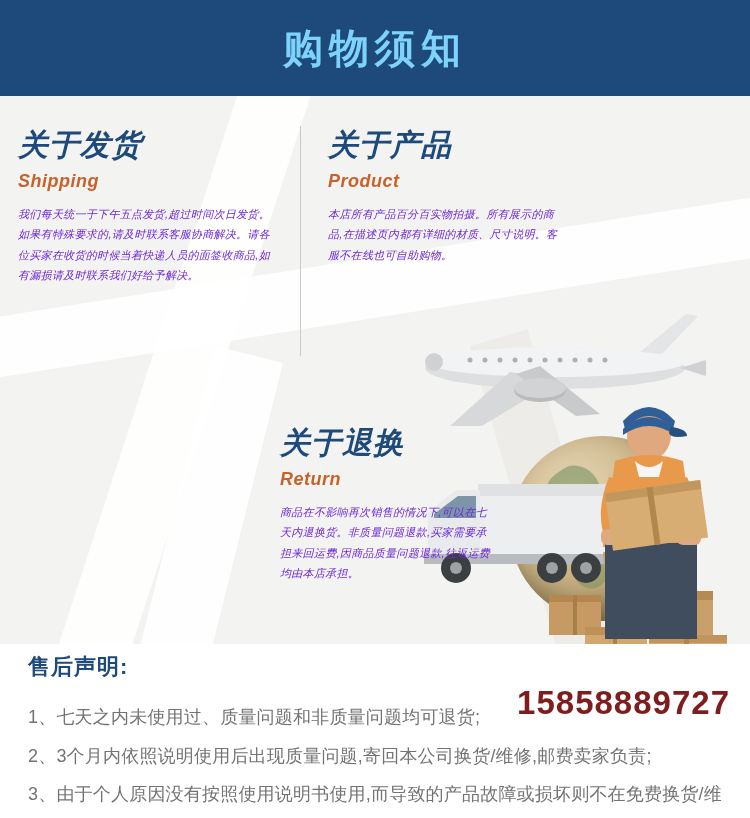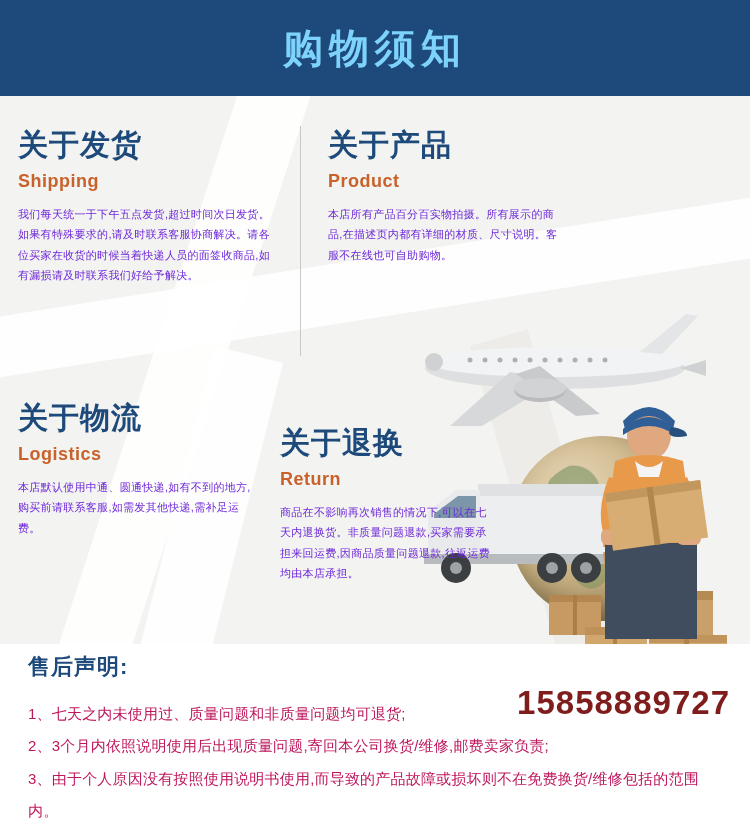--- a/index.html
+++ b/index.html
@@ -129,20 +129,21 @@
   }
   .boxes {
     position: absolute;
     left: 185px; top: 395px;
     width: 200px; height: 160px;
   }
 
   
   .section {
     position: absolute;
+    font-style: italic;
   }
   .sec-title-cn {
     color: #1d4a7a;
     font-size: 30px;
     font-weight: bold;
     line-height: 1.1;
     letter-spacing: 1px;
   }
   .sec-title-en {
     color: #c8622a;
@@ -184,22 +185,22 @@
   .footer-title {
     color: #1d4a7a;
     font-size: 22px;
     font-weight: bold;
     letter-spacing: 1px;
   }
   .footer-list {
     margin-top: 16px;
   }
   .footer-item {
-    color: #be185d;
-    font-size: 15px;
+    color: #737373;
+    font-size: 18px;
     line-height: 2.15;
     letter-spacing: 0.2px;
   }
   .phone {
     position: absolute;
     right: 20px; top: 40px;
     color: #7f1d1d;
     font-size: 33px;
     font-weight: bold;
     letter-spacing: 1px;
@@ -308,25 +309,20 @@
       <div class="sec-title-en">Shipping</div>
       <div class="sec-body">我们每天统一于下午五点发货,超过时间次日发货。如果有特殊要求的,请及时联系客服协商解决。请各位买家在收货的时候当着快递人员的面签收商品,如有漏损请及时联系我们好给予解决。</div>
     </div>
 
     <div class="section" id="sec-product">
       <div class="sec-title-cn">关于产品</div>
       <div class="sec-title-en">Product</div>
       <div class="sec-body">本店所有产品百分百实物拍摄。所有展示的商品,在描述页内都有详细的材质、尺寸说明。客服不在线也可自助购物。</div>
     </div>
 
-    <div class="section" id="sec-logistics">
-      <div class="sec-title-cn">关于物流</div>
-      <div class="sec-title-en">Logistics</div>
-      <div class="sec-body">本店默认使用中通、圆通快递,如有不到的地方,购买前请联系客服,如需发其他快递,需补足运费。</div>
-    </div>
 
     <div class="section" id="sec-return">
       <div class="sec-title-cn">关于退换</div>
       <div class="sec-title-en">Return</div>
       <div class="sec-body">商品在不影响再次销售的情况下,可以在七天内退换货。非质量问题退款,买家需要承担来回运费,因商品质量问题退款,往返运费均由本店承担。</div>
     </div>
   </div>
 
   <div class="footer">
     <div class="footer-title">售后声明:</div>

